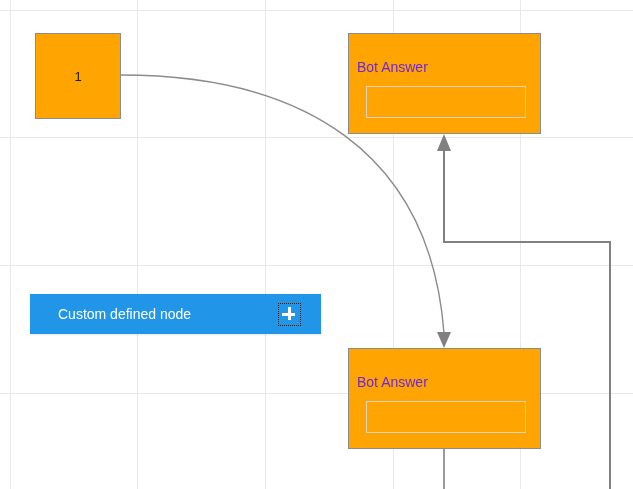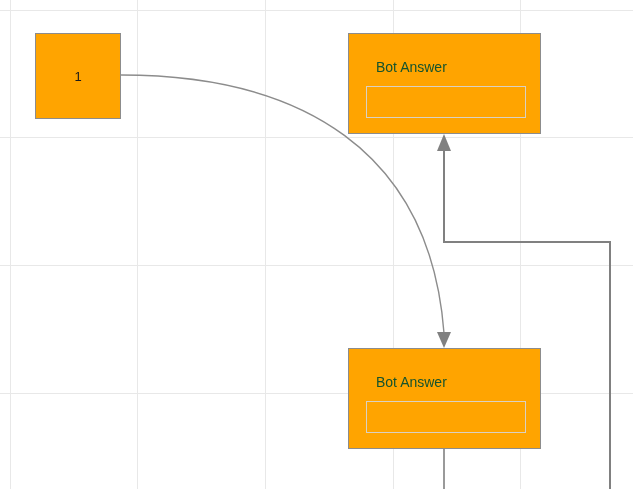--- a/index.html
+++ b/index.html
@@ -60,24 +60,24 @@
   .node-bot-top {
     left: 348px;
     top: 33px;
   }
   .node-bot-bottom {
     left: 348px;
     top: 348px;
   }
   .node-title {
     position: absolute;
-    left: 27px;
+    left: 8px;
     top: 26px;
     font-size: 14px;
-    color: #14532d;
+    color: #6d28d9;
     line-height: 1;
     white-space: nowrap;
   }
   .node-slot {
     position: absolute;
     left: 17px;
     top: 52px;
     width: 160px;
     height: 32px;
     box-sizing: border-box;
@@ -172,14 +172,18 @@
   <div class="node node-bot node-bot-top">
     <span class="node-title">Bot Answer</span>
     <div class="node-slot"></div>
   </div>
 
   <div class="node node-bot node-bot-bottom">
     <span class="node-title">Bot Answer</span>
     <div class="node-slot"></div>
   </div>
 
+  <div class="palette-button">
+    <span class="palette-label">Custom defined node</span>
+    <span class="plus-box"></span>
+  </div>
 
 </div>
 
 </body></html>

